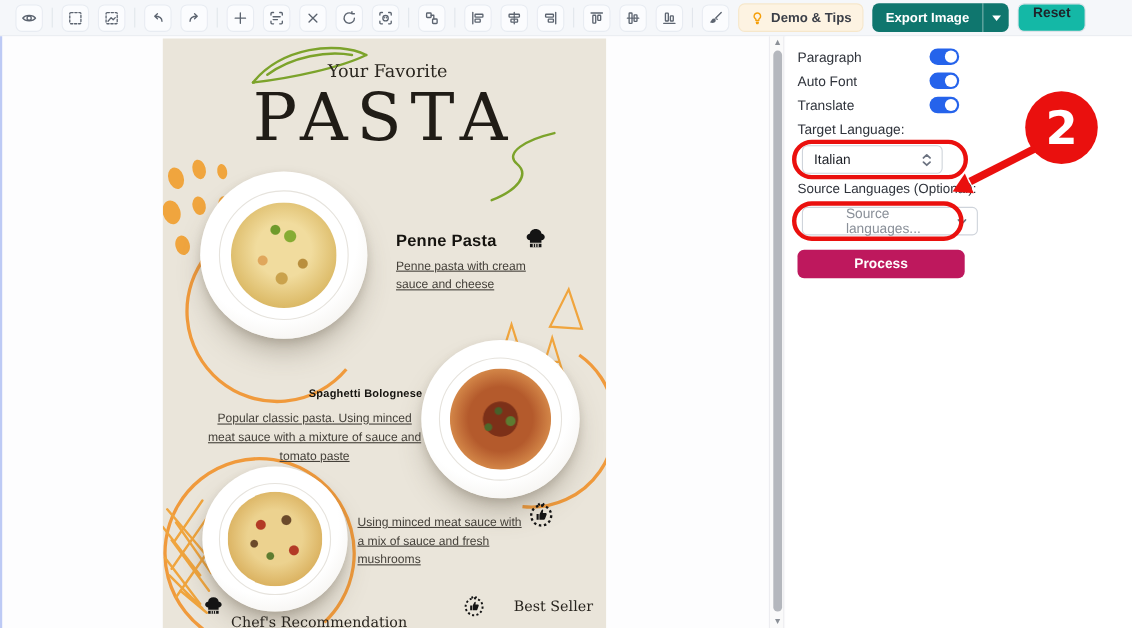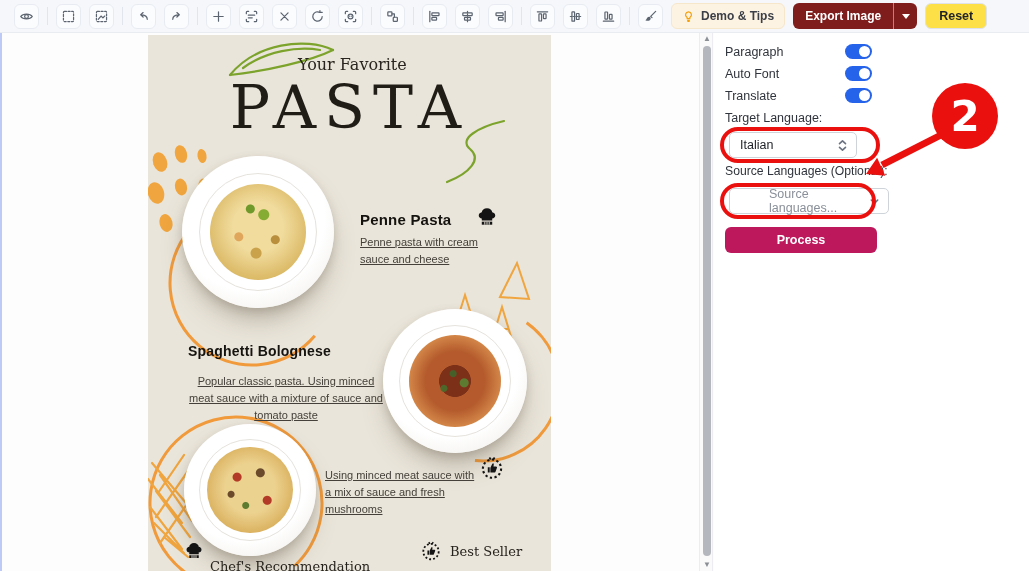--- a/index.html
+++ b/index.html
@@ -9,27 +9,27 @@
   
   .toolbar { position:absolute; left:0; top:0; width:1029px; height:33px; background:#f5f7fa;
              border-bottom:1px solid #e9ecf1; display:flex; align-items:center; padding-left:14px; gap:8px; }
   .tbtn { width:25px; height:25px; border-radius:6px; background:#fbfcfe; border:1px solid #e8ecf2;
           display:flex; align-items:center; justify-content:center; flex:0 0 auto; cursor:pointer; }
   .tbtn svg { width:15px; height:15px; stroke:#5c6470; fill:none; stroke-width:1.3; stroke-linecap:round; stroke-linejoin:round; }
   .tdiv { width:1px; height:18px; background:#e2e6ec; flex:0 0 auto; }
   .demo-btn { height:26px; padding:12px 10px; border-radius:6px; background:#fdf3e2; border:1px solid #f6e7cb;
               display:flex; align-items:center; gap:6px; font-size:12px; font-weight:bold; color:#3b3f48; flex:0 0 auto; cursor:pointer;}
   .demo-btn svg { width:13px; height:13px; stroke:#f59f0a; fill:none; stroke-width:1.5; stroke-linecap:round;}
-  .export-btn { height:26px; border-radius:6px; background:#7f1d1d; display:flex; align-items:stretch;
+  .export-btn { height:26px; border-radius:6px; background:#0f766e; display:flex; align-items:stretch;
                 color:#fff; font-size:12px; font-weight:bold; flex:0 0 auto; cursor:pointer; }
   .export-btn .lbl { display:flex; align-items:center; padding:0 12px; }
   .export-btn .caret { width:24px; display:flex; align-items:center; justify-content:center; border-left:1px solid rgba(255,255,255,.45); }
   .export-btn .caret i { width:0; height:0; border-left:4px solid transparent; border-right:4px solid transparent; border-top:5px solid #fff; }
-  .reset-btn { height:26px; padding:0 13px; border-radius:6px; background:#fde047; border:1px solid #dfe3e9;
-               font-size:12.5px; font-weight:bold; color:#1f2329; display:flex; align-items:center; flex:0 0 auto; cursor:pointer;}
+  .reset-btn { height:26px; padding:0 13px; border-radius:6px; background:#14b8a6; border:1px solid #dfe3e9;
+               font-size:12.5px; font-weight:bold; color:#1f2329; display:flex; align-items:flex-start; flex:0 0 auto; cursor:pointer;}
 
   
   .canvas { position:absolute; left:0; top:33px; width:699px; height:538px; background:#fdfdfe; border-left:2px solid rgba(110,140,235,.45); }
 
   
   .vscroll { position:absolute; left:699px; top:33px; width:14px; height:538px; background:#fafafa; border-left:1px solid #ededf1; border-right:1px solid #ededf1;}
   .vscroll .arrow { position:absolute; left:3px; width:8px; height:8px; color:#8b9097; font-size:8px; line-height:8px; text-align:center; cursor:pointer;}
   .vscroll .thumb { position:absolute; left:3px; top:13px; width:8px; height:510px; background:#b4b7bd; border-radius:4px; cursor:pointer;}
 
   
@@ -291,21 +291,21 @@
     <div class="item-title" style="left:212px; top:176px; font-size:15px;">Penne Pasta</div>
     <div class="badge" style="left:328px; top:171px;">
       <svg width="22" height="22" viewBox="0 0 16 16">
           <path fill="#141414" d="M8,1.6 C5.8,1.6 4.3,3.1 4.2,4.6 C3,4.8 2,5.7 2,6.9 C2,8.1 3,9 4.2,9 L4.2,10.6 L11.8,10.6 L11.8,9 C13,9 14,8.1 14,6.9 C14,5.7 13,4.8 11.8,4.6 C11.7,3.1 10.2,1.6 8,1.6 Z"></path>
           <path fill="#141414" d="M4.2,11.4 h7.6 v2.2 h-7.6 Z"></path>
           <path stroke="#eae5da" stroke-width="0.7" d="M6.4,11.4 v2.2 M8,11.4 v2.2 M9.6,11.4 v2.2"></path>
         </svg>
     </div>
     <div class="item-desc" style="left:212px; top:199px; width:138px;">Penne pasta with cream sauce and cheese</div>
 
-    <div class="item-title" style="left:40px; top:308px; width:196px; text-align:left; font-size:14px;">Spaghetti Bolognese</div>
+    <div class="item-title" style="left:40px; top:318px; width:196px; text-align:right; font-size:10px;">Spaghetti Bolognese</div>
     <div class="item-desc" style="left:40px; top:338px; width:196px; text-align:center;">Popular classic pasta. Using minced meat sauce with a mixture of sauce and tomato paste</div>
 
     <div class="badge" style="left:331px; top:420px;">
       <svg width="26" height="26" viewBox="0 0 16 16">
           <circle cx="8" cy="8.4" r="5.6" stroke="#141414" stroke-width="1.3" fill="none" stroke-dasharray="1.4 1.5"></circle>
           <path fill="#141414" d="M5.4,10.8 V7.6 h1.2 V10.8 Z M7,7.8 L8.2,5.4 q0.8,-0.8 0.9,0.4 L8.9,7 h1.7 q0.8,0.3 0.4,1 l-0.9,2.4 q-0.2,0.4 -0.7,0.4 H7 Z"></path>
           <path stroke="#141414" stroke-width="1.1" d="M6.4,1.6 L7.2,2.8 M9.6,1.6 L8.8,2.8" fill="none"></path>
         </svg>
     </div>
     <div class="item-desc" style="left:177px; top:432px; width:158px;">Using minced meat sauce with a mix of sauce and fresh mushrooms</div>
@@ -318,21 +318,21 @@
         </svg>
     </div>
     <div class="poster-footer-label" style="left:62px; top:524px;">Chef's Recommendation</div>
     <div class="footer-ic" style="left:272px; top:505px;">
       <svg width="22" height="22" viewBox="0 0 16 16">
           <circle cx="8" cy="8.4" r="5.6" stroke="#141414" stroke-width="1.3" fill="none" stroke-dasharray="1.4 1.5"></circle>
           <path fill="#141414" d="M5.4,10.8 V7.6 h1.2 V10.8 Z M7,7.8 L8.2,5.4 q0.8,-0.8 0.9,0.4 L8.9,7 h1.7 q0.8,0.3 0.4,1 l-0.9,2.4 q-0.2,0.4 -0.7,0.4 H7 Z"></path>
           <path stroke="#141414" stroke-width="1.1" d="M6.4,1.6 L7.2,2.8 M9.6,1.6 L8.8,2.8" fill="none"></path>
         </svg>
     </div>
-    <div class="poster-footer-label" style="left:302px; top:509px;">Best Seller</div>
+    <div class="poster-footer-label" style="left:319px; top:509px;">Best Seller</div>
   </div>
 
   <div class="vscroll">
     <div class="arrow" style="top:2px;">▲</div>
     <div class="thumb"></div>
     <div class="arrow" style="bottom:2px;">▼</div>
   </div>
 
   <div class="sidebar">
     <span class="side-label" style="left:11px; top:12px;">Paragraph</span>

